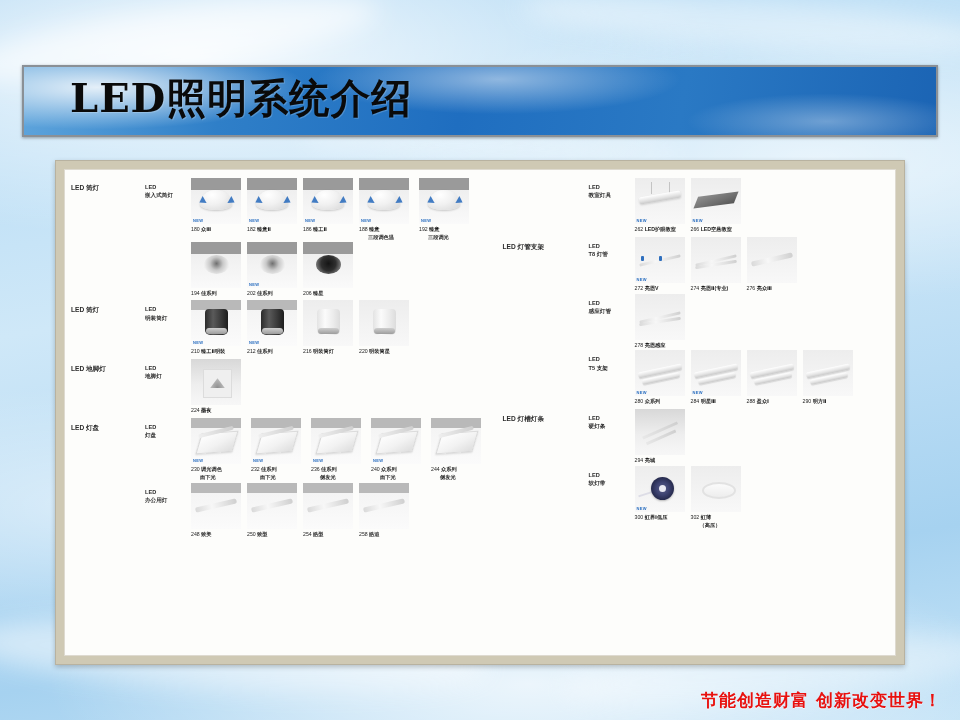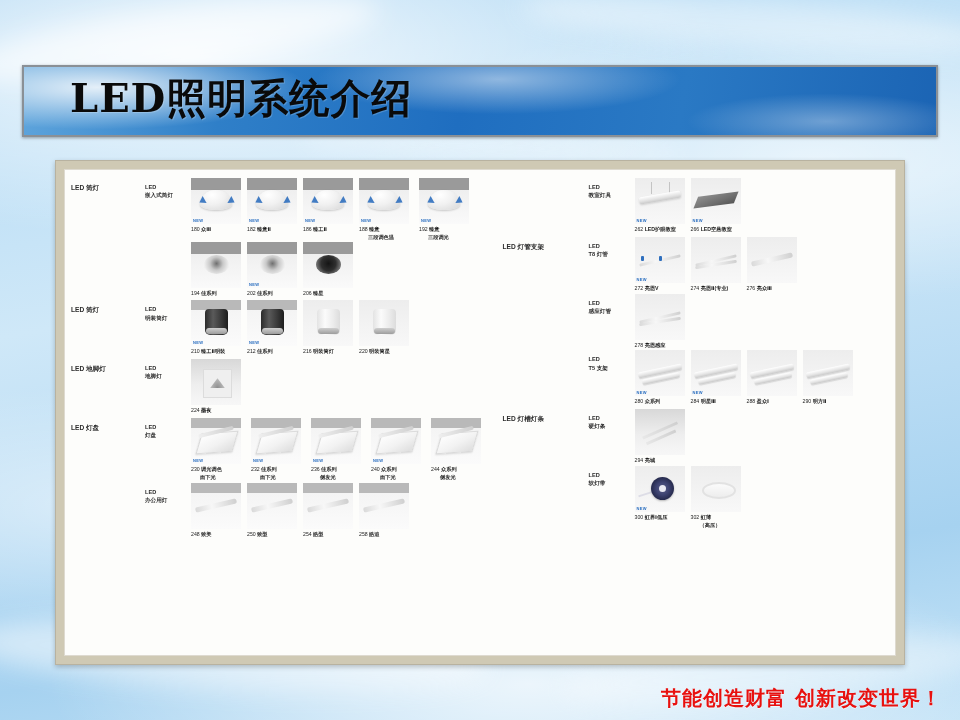--- a/index.html
+++ b/index.html
@@ -163,21 +163,21 @@
   .t5.b{top:26px;transform:rotate(-12deg);height:5px;width:38px;left:7px;}
   
   .hstrip{left:6px;top:20px;width:38px;height:2.5px;background:linear-gradient(90deg,#e8e8e8,#cfcfcf);
           transform:rotate(-24deg);}
   .hstrip.b{top:27px;width:32px;left:10px;}
 
   
   .slogan{
     position:absolute;right:18px;bottom:8px;
     font-family:"DejaVu Serif","Liberation Serif",serif;
-    font-size:20px;font-weight:bold;color:#e8110f;
+    font-size:17px;font-weight:bold;color:#e8110f;
     text-shadow:0 1px 0 rgba(255,255,255,.6);
     white-space:nowrap;letter-spacing:1px;
   }
 </style>
 </head>
 <body>
 
 <div class="cloud c1"></div>
 <div class="cloud c2"></div>
 <div class="cloud c3"></div>

